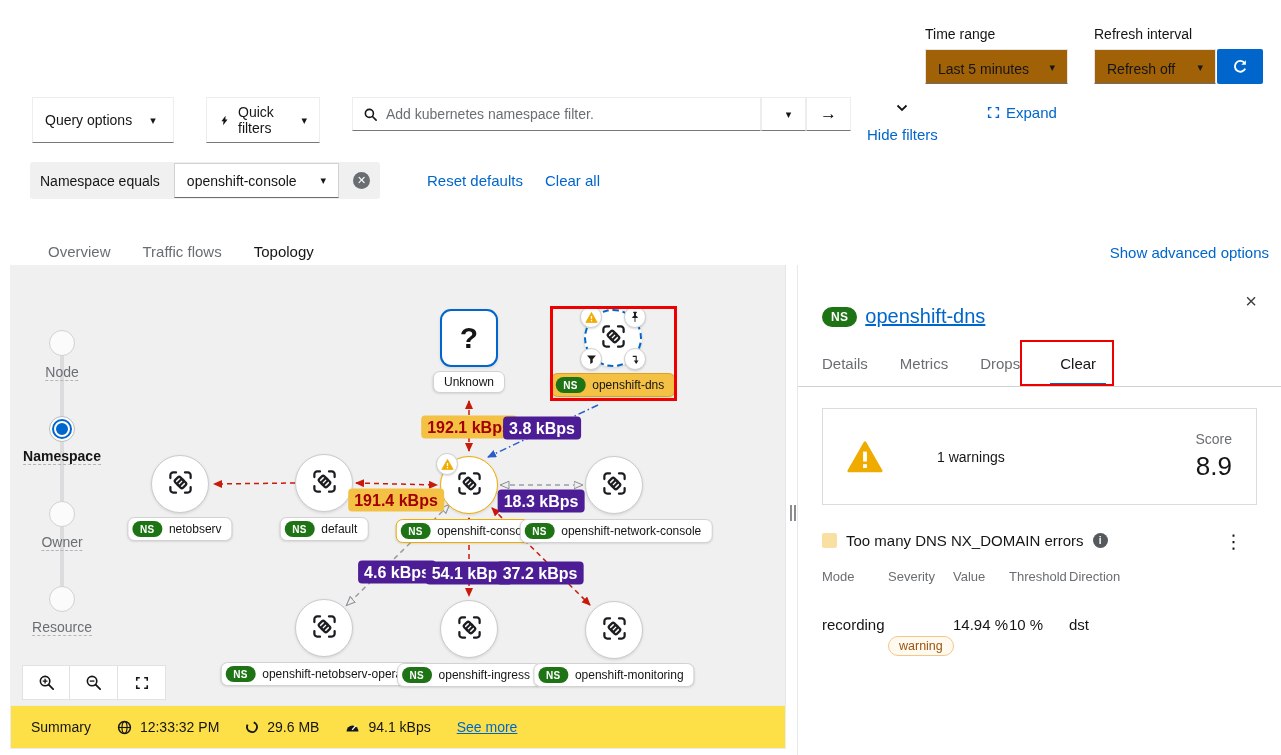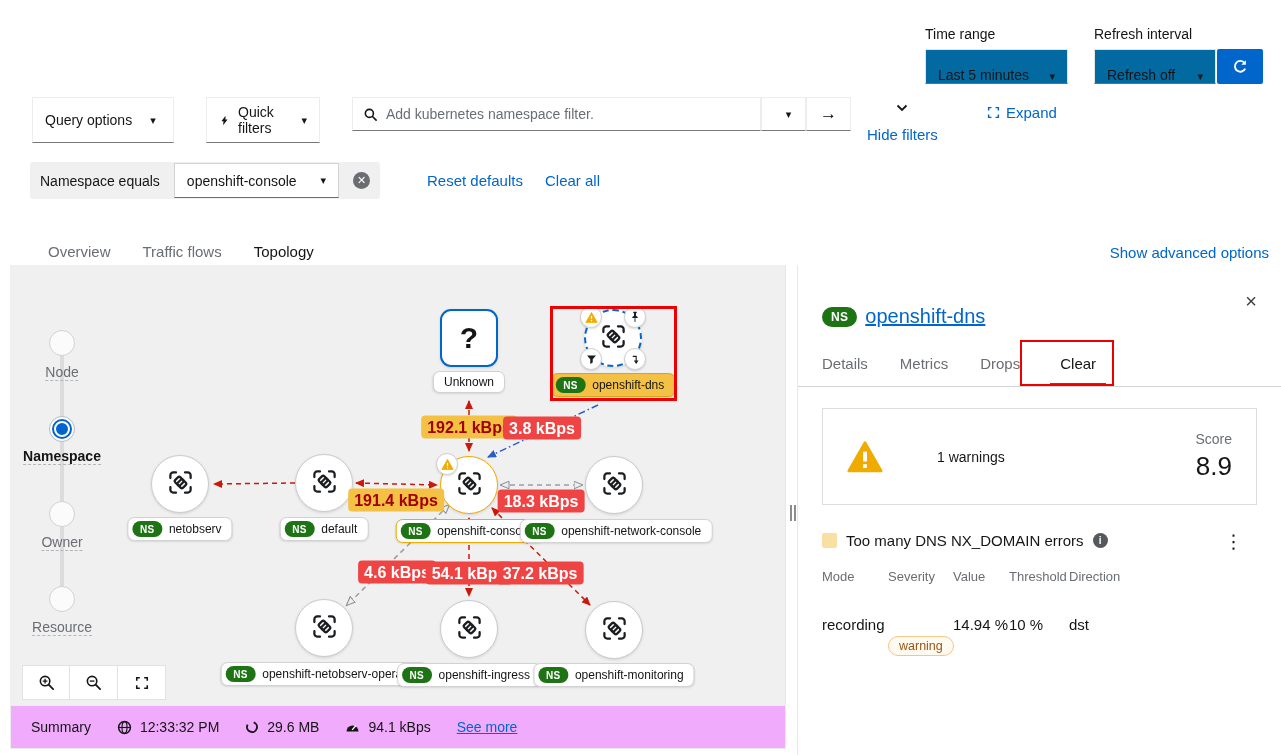--- a/index.html
+++ b/index.html
@@ -4,21 +4,21 @@
 <style>
   * { box-sizing: border-box; margin: 0; padding: 0; }
   html,body { width:1281px; height:755px; }
   body { font-family: "Liberation Sans", "DejaVu Sans", sans-serif; background:#fff; color:#151515; }
   .app { position:relative; width:1281px; height:755px; overflow:hidden; background:#fff; }
   a, .link { color:#0066cc; text-decoration:none; cursor:pointer; }
 
   
   .page-title { position:absolute; left:34px; top:24px; font-size:24px; font-weight:500; color:#151515; }
   .ctrl-label { position:absolute; font-size:14px; color:#151515; }
-  .selbox { position:absolute; height:35px; background:#0369a1; border:1px solid #e4e4e6; border-bottom:1px solid #6a6e73; display:flex; align-items:flex-end; justify-content:space-between; padding:0 12px; font-size:14px; cursor:pointer; }
+  .selbox { position:absolute; height:35px; background:#a16207; border:1px solid #e4e4e6; border-bottom:1px solid #6a6e73; display:flex; align-items:flex-start; justify-content:space-between; padding:11px 12px; font-size:14px; cursor:pointer; }
   .caret { font-size:11px; color:#151515; margin-left:10px; }
   .refresh-btn { position:absolute; left:1217px; top:49px; width:46px; height:35px; background:#0066cc; border:none; border-radius:2px; display:flex; align-items:center; justify-content:center; cursor:pointer; }
 
   
   .tb-btn { position:absolute; top:97px; height:46px; background:#fff; border:1px solid #ededef; border-bottom:1px solid #76787b; display:flex; align-items:center; gap:8px; padding:0 12px; font-size:14px; cursor:pointer; }
   .search-wrap { position:absolute; left:352px; top:97px; width:409px; height:34px; background:#fff; border:1px solid #ededef; border-bottom:1px solid #76787b; display:flex; align-items:center; padding:0 10px; gap:8px; }
   .search-wrap input { border:none; outline:none; flex:1; font-size:14px; color:#151515; font-family:inherit; }
   .search-wrap input::placeholder { color:#6a6e73; }
   .sq-btn { position:absolute; top:97px; width:45px; height:34px; background:#fff; border:1px solid #ededef; border-bottom:1px solid #76787b; display:flex; align-items:center; justify-content:center; font-size:15px; cursor:pointer; }
   .hide-filters { position:absolute; left:867px; top:104px; display:flex; align-items:center; gap:14px; font-size:15px;flex-direction:column; }
@@ -44,39 +44,39 @@
   .tnode.square { border-radius:11px; border:2px solid #0066cc; font-size:30px; font-weight:700; }
   .tnode.selected { border:2px dashed #0066cc; }
   .tnode.warn-border { border:1.5px solid #f0ab00; }
   .nbadge { position:absolute; width:22px; height:22px; border-radius:50%; background:#fff; border:1px solid #d2d2d2; display:flex; align-items:center; justify-content:center; box-shadow:0 1px 2px rgba(0,0,0,.15); cursor:pointer; }
   .nlabel { position:absolute; transform:translateX(-50%); display:flex; align-items:center; gap:7px; background:#fff; border:1px solid #d2d2d2; border-radius:7px; padding:3px 10px 3px 4px; font-size:12px; white-space:nowrap; box-shadow:0 1px 2px rgba(0,0,0,.1); cursor:pointer; }
   .nlabel.gold { background:#f4c145; border-color:#d9a31e; }
   .nlabel.gold-border { border:1.5px solid #f0ab00; }
   .nlabel.plain { padding:3px 10px; }
   .ns-pill { background:#1e7414; color:#fff; font-size:10px; font-weight:700; padding:2.5px 7.5px; border-radius:999px; letter-spacing:.3px; }
   .elabel { position:absolute; transform:translate(-50%,-50%); font-size:16px; font-weight:700; padding:2.5px 6px; border-radius:4px; white-space:nowrap; cursor:pointer;margin-top:16px; }
-  .elabel.dark { background:#ef4444; color:#fff; }
+  .elabel.dark { background:#4c1d95; color:#fff; }
   .elabel.gold { background:#f4c145; color:#a election30000; color:#a30000; }
   .ann-rect { position:absolute; border:3px solid #ee0000; pointer-events:none; }
 
   
   .scope-line { position:absolute; left:50px; top:78px; width:4px; height:256px; background:#dcdcde; border-radius:2px; }
   .scope-radio { position:absolute; left:39px; width:26px; height:26px; border-radius:50%; background:#fbfbfb; border:1.5px solid #d2d2d2; cursor:pointer; }
   .scope-radio.on { background:#fff; border:1.5px solid #b8bbbe; display:flex; align-items:center; justify-content:center; }
   .scope-radio.on::after { content:""; width:12px; height:12px; border-radius:50%; background:#0066cc; border:2.5px solid #fff; outline:2px solid #0066cc; }
   .scope-label { position:absolute; transform:translateX(-50%); left:52px; font-size:14px; color:#6a6e73; border-bottom:1px dashed #b4b6b8; cursor:default; white-space:nowrap; }
   .scope-label.on { color:#151515; font-weight:700; }
 
   
   .ztools { position:absolute; left:12px; top:400px; display:flex; }
   .zbtn { width:48px; height:35px; background:#fff; border:1px solid #e2e2e2; display:flex; align-items:center; justify-content:center; cursor:pointer; }
   .zbtn + .zbtn { border-left:none; }
 
   
-  .summary { position:absolute; left:10px; top:705px; width:776px; height:44px; background:#f0abfc; border:1px solid #ececec; display:flex; align-items:center; gap:26px; padding:0 20px; font-size:14px; }
+  .summary { position:absolute; left:10px; top:705px; width:776px; height:44px; background:#fde047; border:1px solid #ececec; display:flex; align-items:center; gap:26px; padding:0 20px; font-size:14px; }
   .sum-item { display:flex; align-items:center; gap:8px; }
   .see-more { text-decoration:underline; font-size:14px; }
 
   
   .drawer { position:absolute; left:797px; top:265px; width:484px; height:490px; background:#fff; border-left:1px solid #e8e8e8; }
   .drawer-head { position:relative; height:75px; padding:28px 24px 0; display:flex; align-items:center; gap:8px; }
   .drawer-title { font-size:20px; color:#0066cc; text-decoration:underline; cursor:pointer; }
   .ns-pill.big { font-size:12px; padding:3px 9px; }
   .drawer-close { position:absolute; right:24px; top:28px; font-size:20px; color:#3c3f42; line-height:16px; cursor:pointer; background:none; border:none; }
   .drawer-tabs { position:relative; display:flex; align-items:stretch; height:47px; border-bottom:1px solid #d2d2d2; padding:0 24px; }

